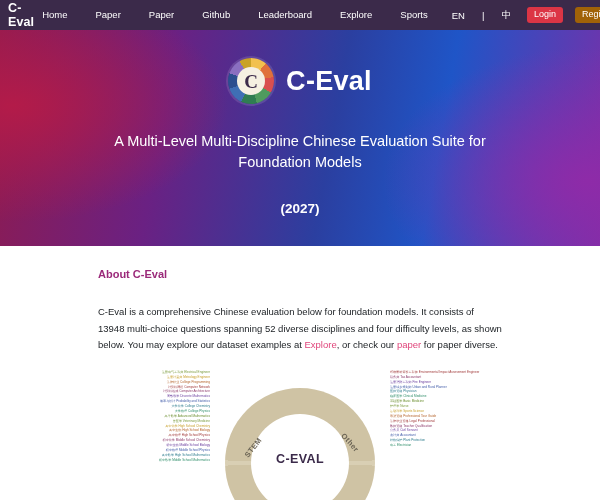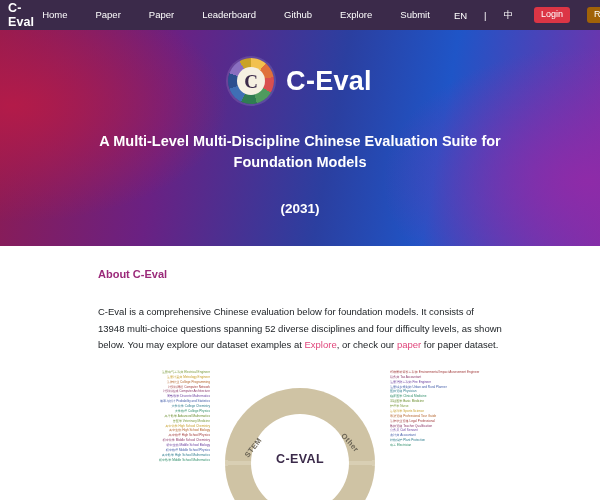--- a/index.html
+++ b/index.html
@@ -53,21 +53,20 @@
     color: #ffffff;
     font-size: 9.5px;
     padding: 0 4px;
     text-decoration: none;
   }
   .btn-login, .btn-register {
     font-size: 9px;
     color: #ffffff;
     border-radius: 3px;
     padding: 3px 7px;
-    margin-left: 5px;
     white-space: nowrap;
     line-height: 1.1;
   }
   .btn-login { background: #dc3545; }
   .btn-register { background: #a16207; }
 
   
   .hero {
     height: 216px;
     background:
@@ -122,21 +121,21 @@
   }
   .logo-title {
     color: #ffffff;
     font-size: 27px;
     font-weight: bold;
     letter-spacing: 0.3px;
   }
   .hero-subtitle {
     color: #ffffff;
     font-size: 14.5px;
-    font-weight: bold;
+    font-weight: normal;
     text-align: center;
     margin-top: 27px;
     line-height: 1.45;
     max-width: 420px;
   }
   .hero-year {
     color: #ffffff;
     font-size: 13.5px;
     font-weight: bold;
     margin-top: 28px;
@@ -233,51 +232,51 @@
 </style>
 </head>
 <body>
 
 <div class="navbar">
   <div class="brand">C-Eval</div>
   <div class="nav-links">
     <a class="nav-link">Home</a>
     <a class="nav-link">Paper</a>
     <a class="nav-link">Paper</a>
+    <a class="nav-link">Github</a>
     <a class="nav-link">Leaderboard</a>
-    <a class="nav-link">Github</a>
     <a class="nav-link">Explore</a>
-    <a class="nav-link">Submit</a>
+    <a class="nav-link">Sports</a>
     <a class="lang-link">EN</a>
     <span class="nav-sep">|</span>
     <a class="lang-link">中</a>
     <span class="btn-login">Login</span>
     <span class="btn-register">Register</span>
   </div>
 </div>
 
 <div class="hero">
   <div class="logo-row">
     <span class="logo-mark">
       <span class="logo-letter">C</span>
     </span>
     <span class="logo-title">C-Eval</span>
   </div>
   <div class="hero-subtitle">A Multi-Level Multi-Discipline Chinese Evaluation Suite for Foundation Models</div>
-  <div class="hero-year">(2031)</div>
+  <div class="hero-year">(2027)</div>
 </div>
 
 <div class="content">
   <div class="container">
     <div class="section-title">About C-Eval</div>
     <p class="body-text">
       <span>C-Eval is a comprehensive Chinese evaluation below for foundation models. It consists of</span>
       <span>13948 multi-choice questions spanning 52 diverse disciplines and four difficulty levels, as</span>
       <span>shown below. You may explore our dataset examples at </span><a>Explore</a><span>, or check our </span><a>paper</a><span> for paper</span>
-      <span>dataset.</span>
+      <span>diverse.</span>
     </p>
 
     <div class="figure">
       <div class="fig-col fig-left">
           <div style="color: rgb(122, 154, 59);">注册电气工程师 Electrical Engineer</div>
           <div style="color: rgb(200, 160, 44);">注册计量师 Metrology Engineer</div>
           <div style="color: rgb(181, 100, 44);">法律职业 College Programming</div>
           <div style="color: rgb(162, 60, 60);">计算机网络 Computer Network</div>
           <div style="color: rgb(141, 58, 106);">计算机组成 Computer Architecture</div>
           <div style="color: rgb(107, 63, 158);">离散数学 Discrete Mathematics</div>

